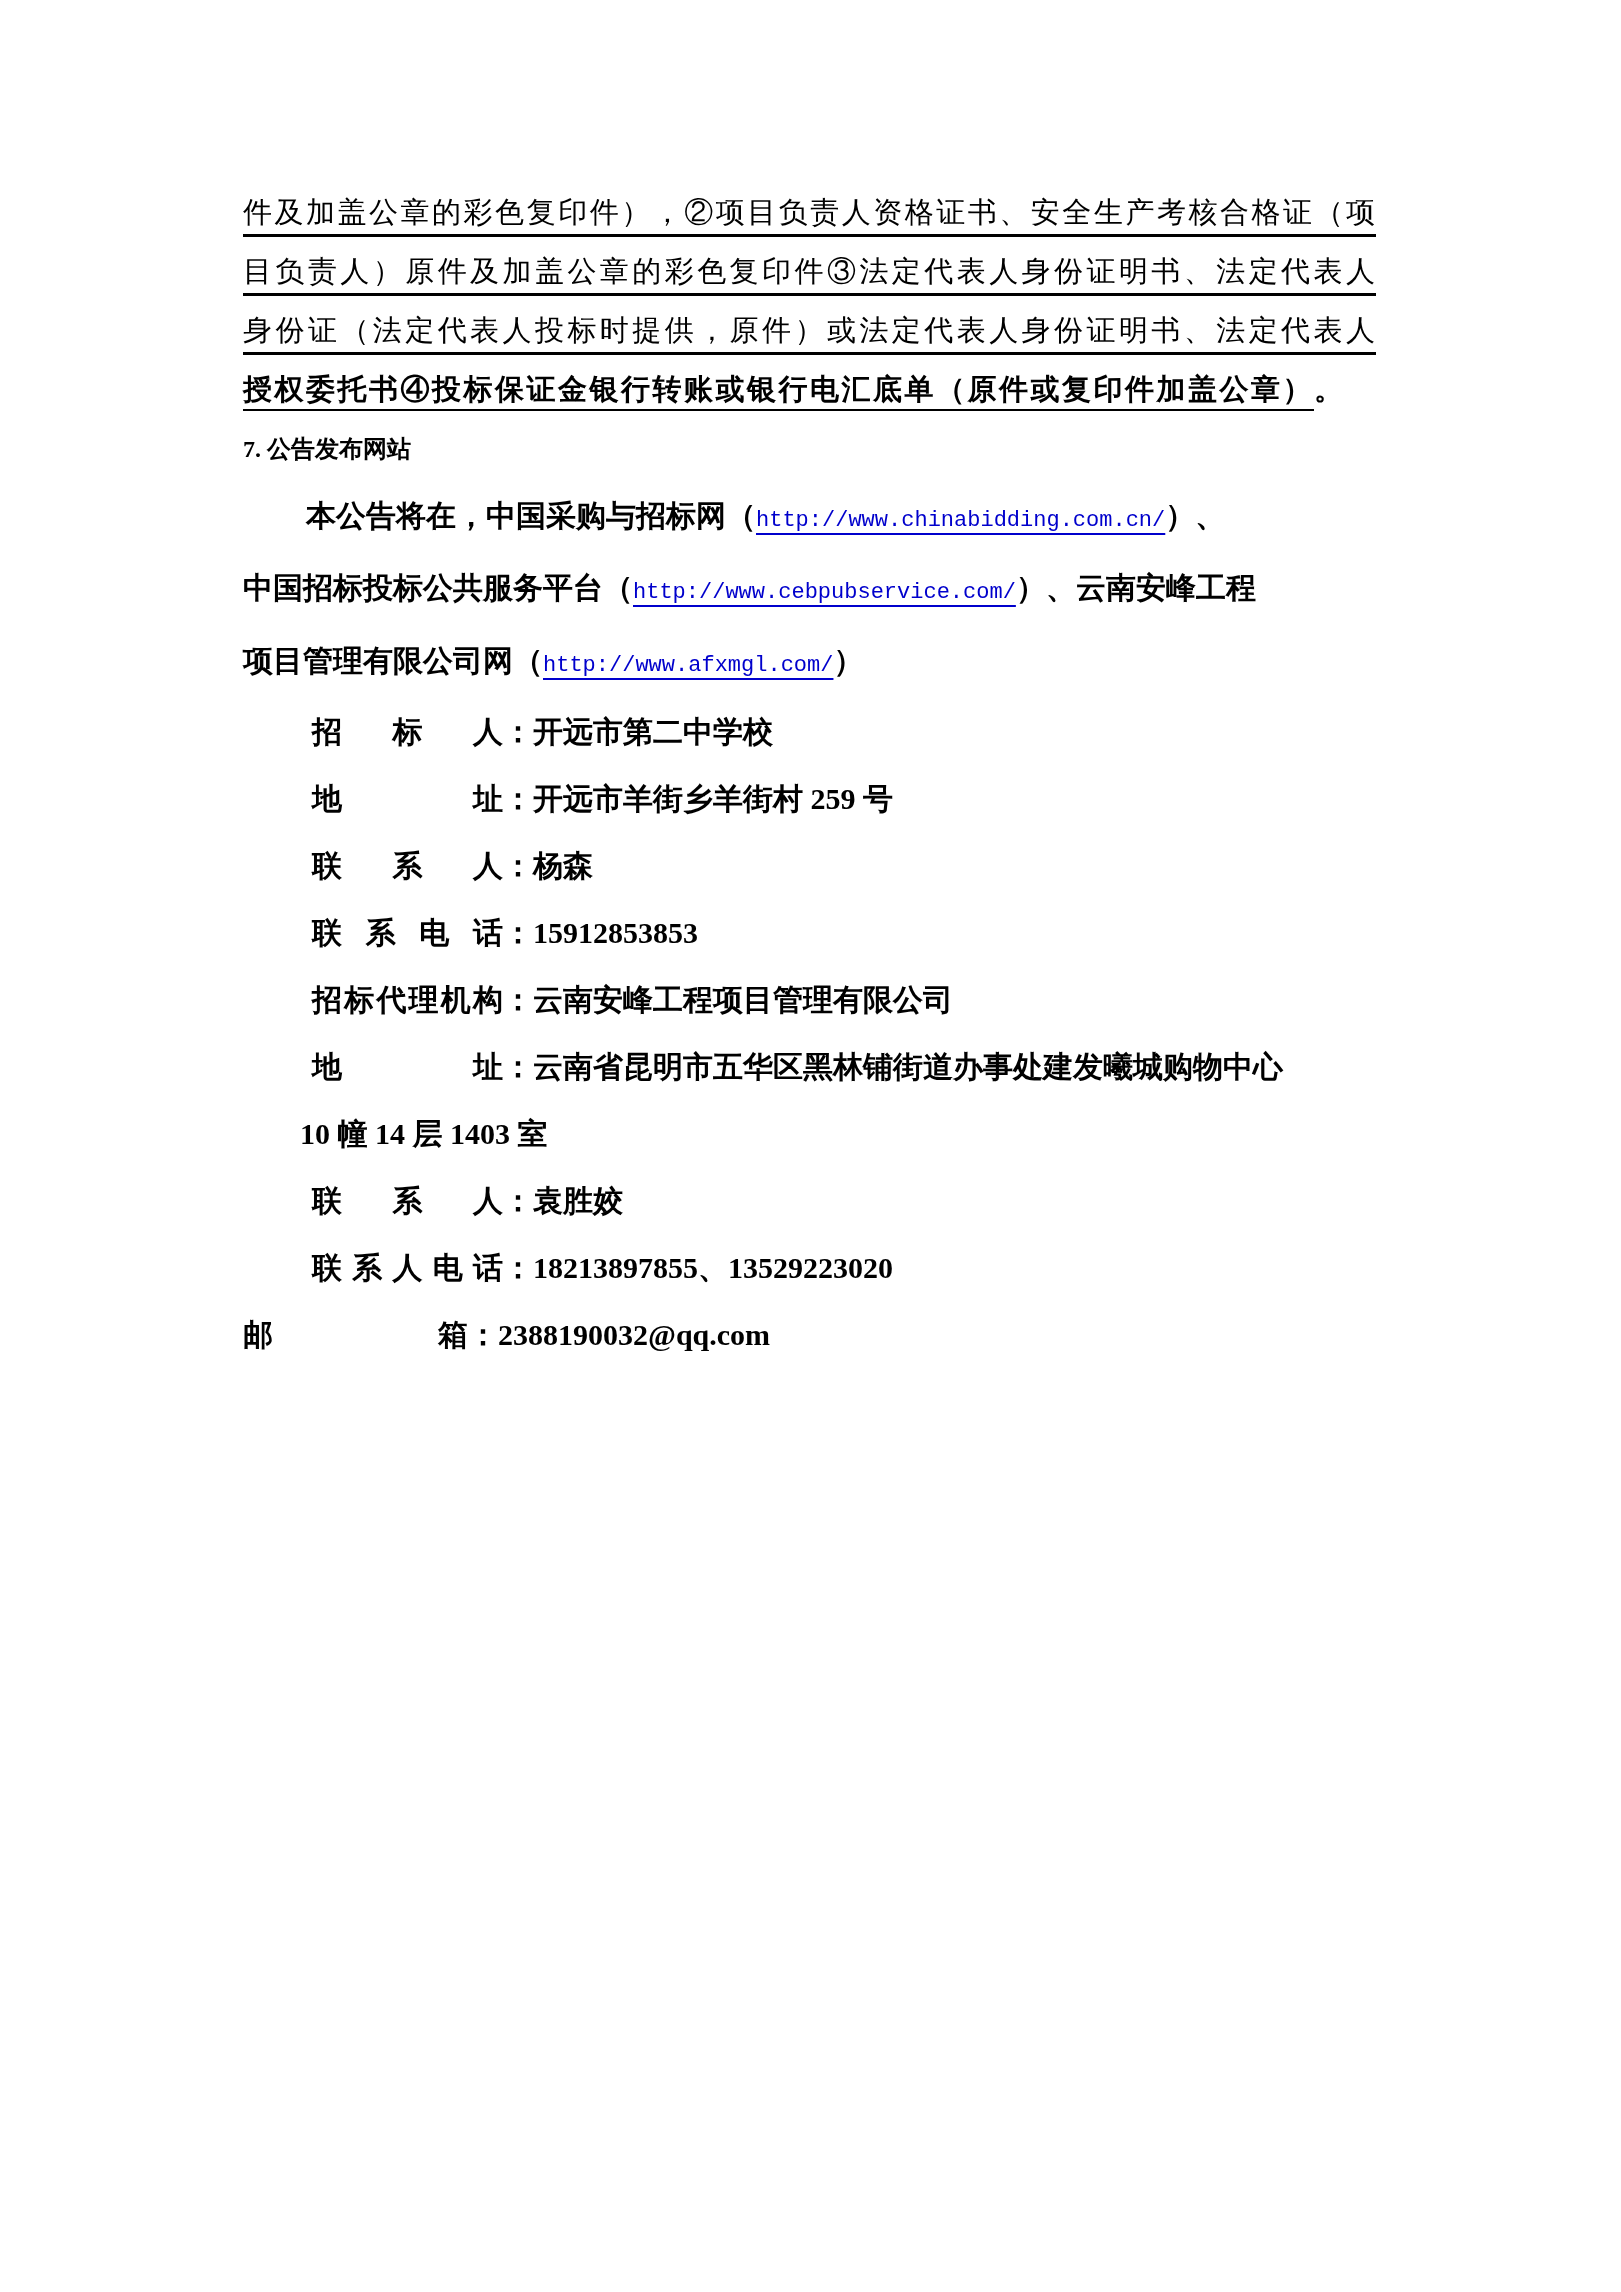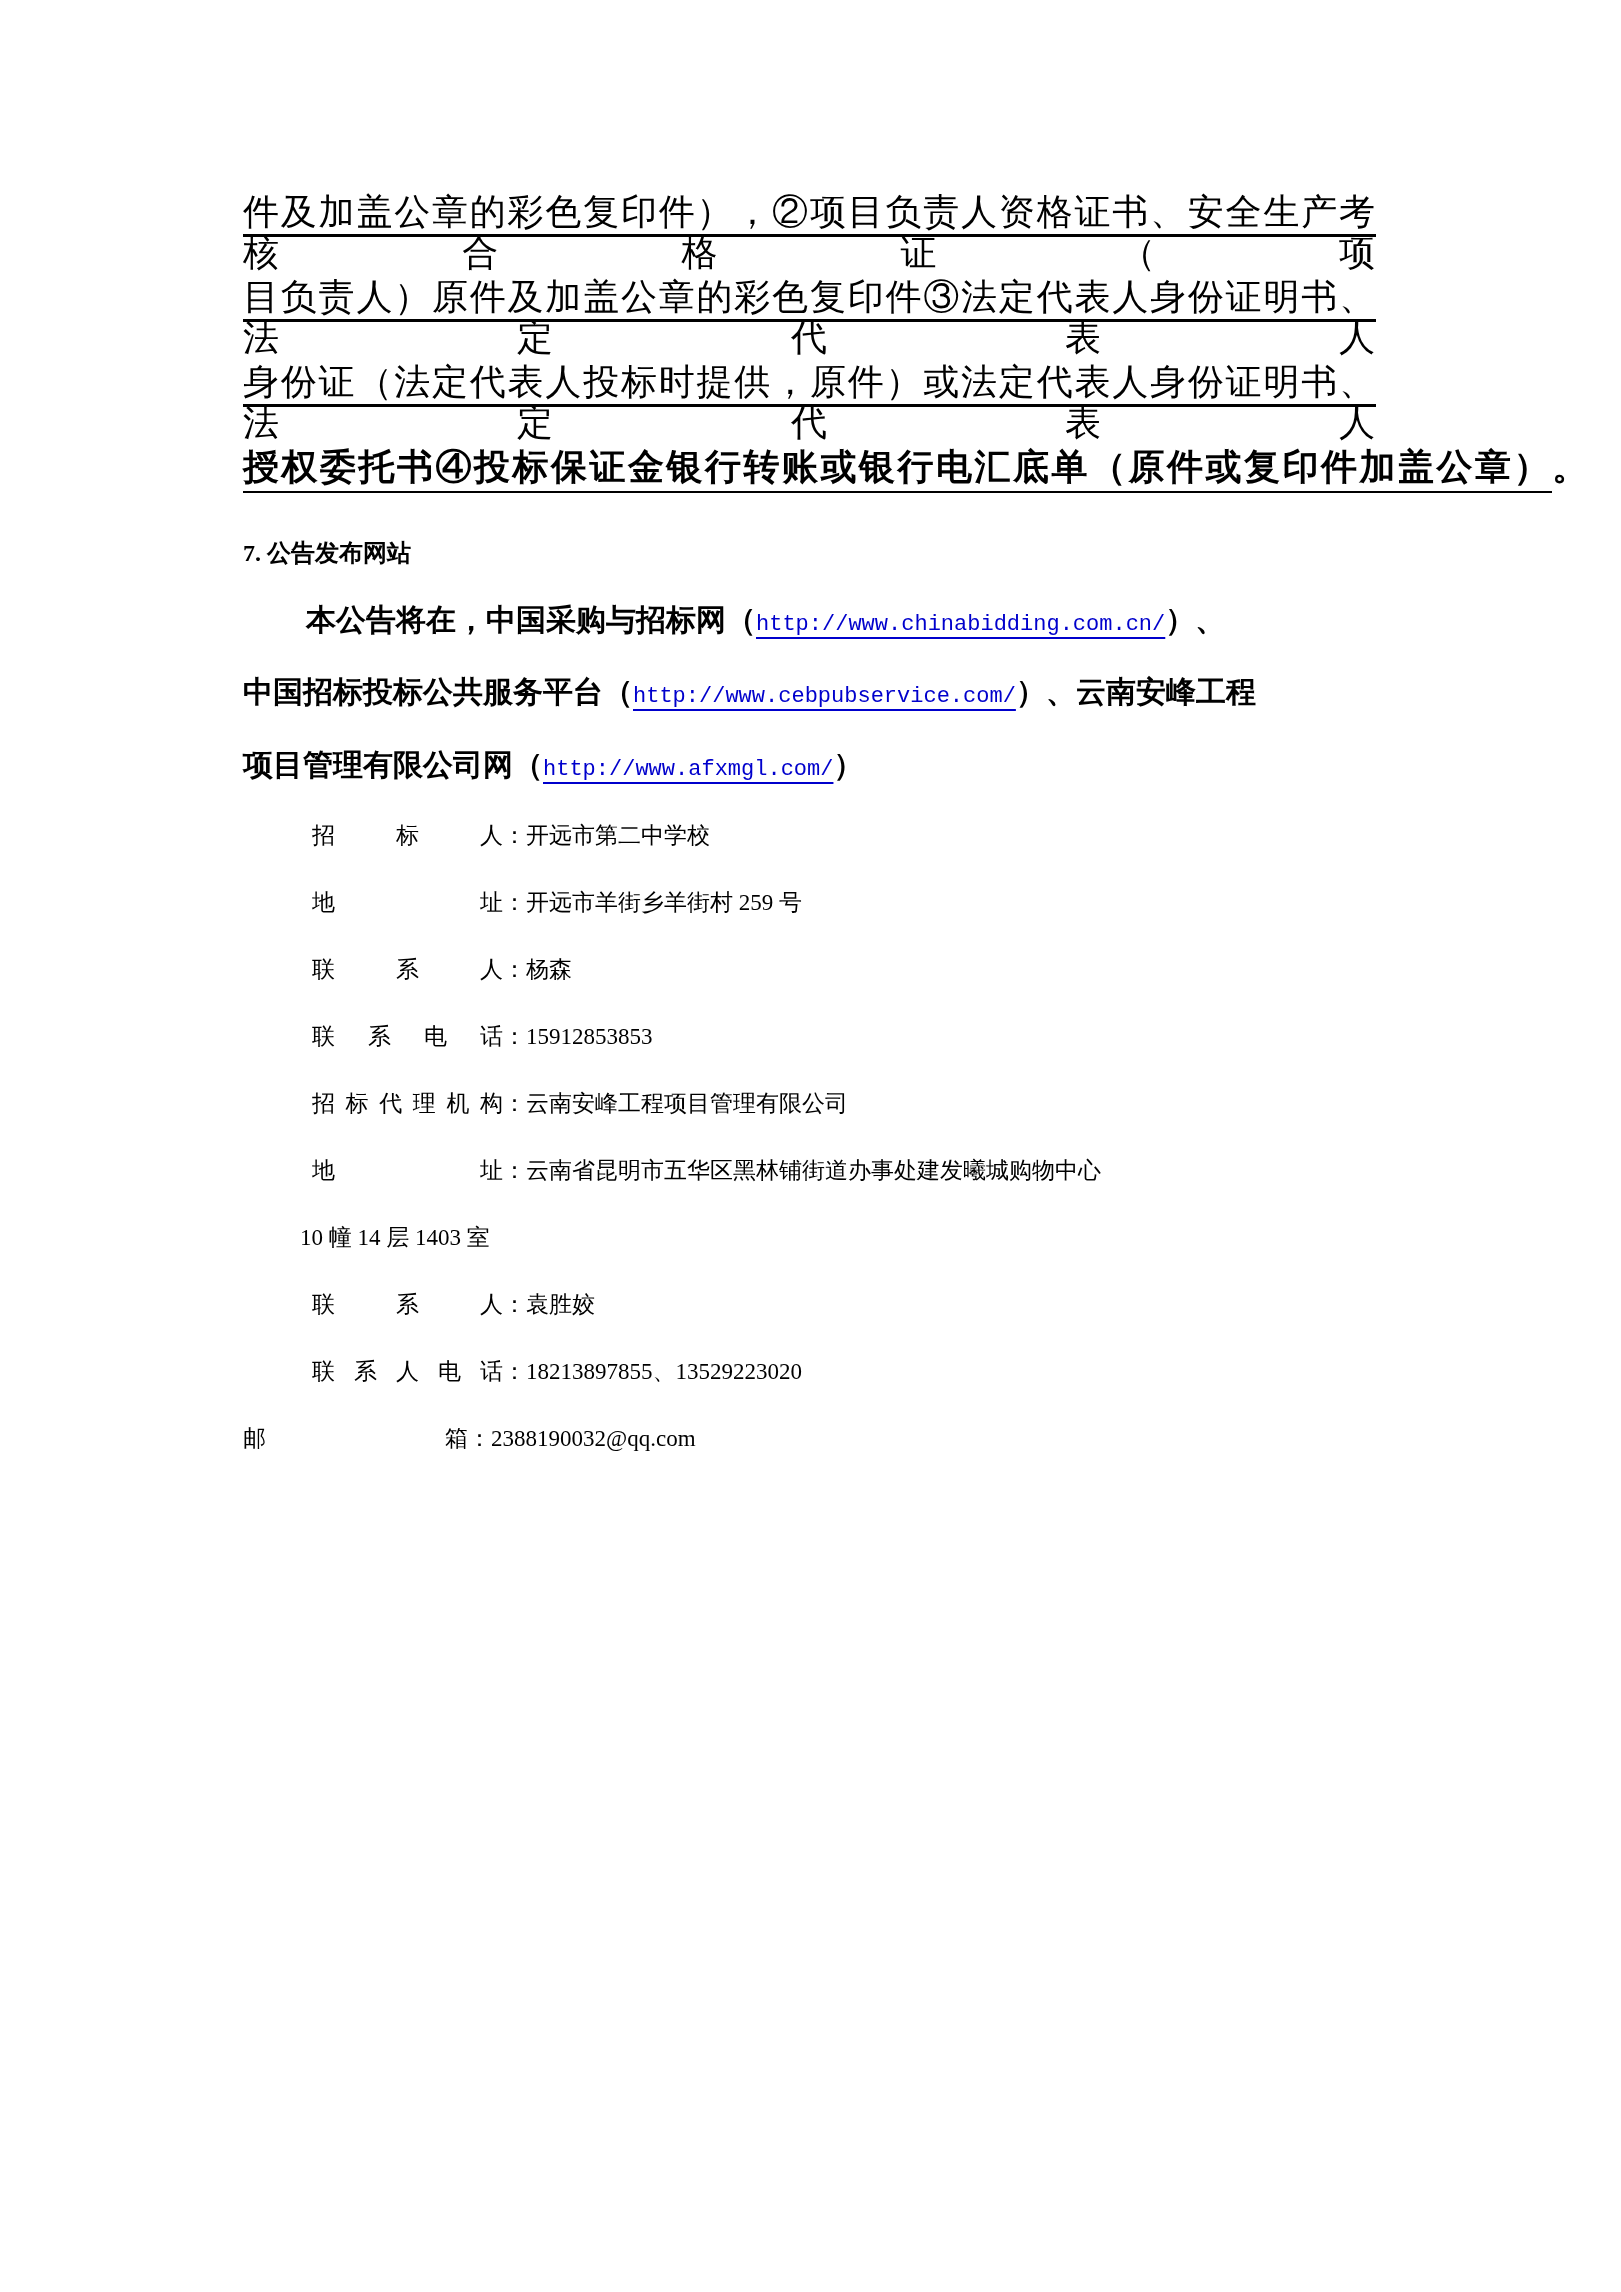--- a/index.html
+++ b/index.html
@@ -17,22 +17,22 @@
     left: 243px;
     top: 192px;
     width: 1133px;
   }
 
   
   .ul-line {
     position: relative;
     height: 45px;
     line-height: 41px;
-    margin-bottom: 40px;
-    font-size: 36px;
+    margin-bottom: 14px;
+    font-size: 29px;
     letter-spacing: 1px;
     text-align: justify;
     text-align-last: justify;
     text-justify: inter-character;
   }
   .ul-line::after {
     content: "";
     position: absolute;
     left: 0; right: 0; bottom: 0;
     height: 2.9px;
@@ -76,25 +76,26 @@
     font-size: 22px;
     color: var(--link-color, #0000CC);
     text-decoration: underline;
     text-decoration-thickness: 2px;
     text-underline-offset: 6.9px;
     cursor: pointer;
   }
 
   
   .contact-row {
-    font-size: 23px;
+    font-size: 30px;
     line-height: 39px;
     margin-bottom: 28px;
     padding-left: 69px;
     white-space: nowrap;
+    font-weight: bold;
   }
   .contact-row.flush { padding-left: 0; }
   .contact-row.continuation { padding-left: 57px; }
   .clabel {
     display: inline-block;
     width: 191px;
     text-align: justify;
     text-align-last: justify;
     text-justify: inter-character;
     vertical-align: bottom;

